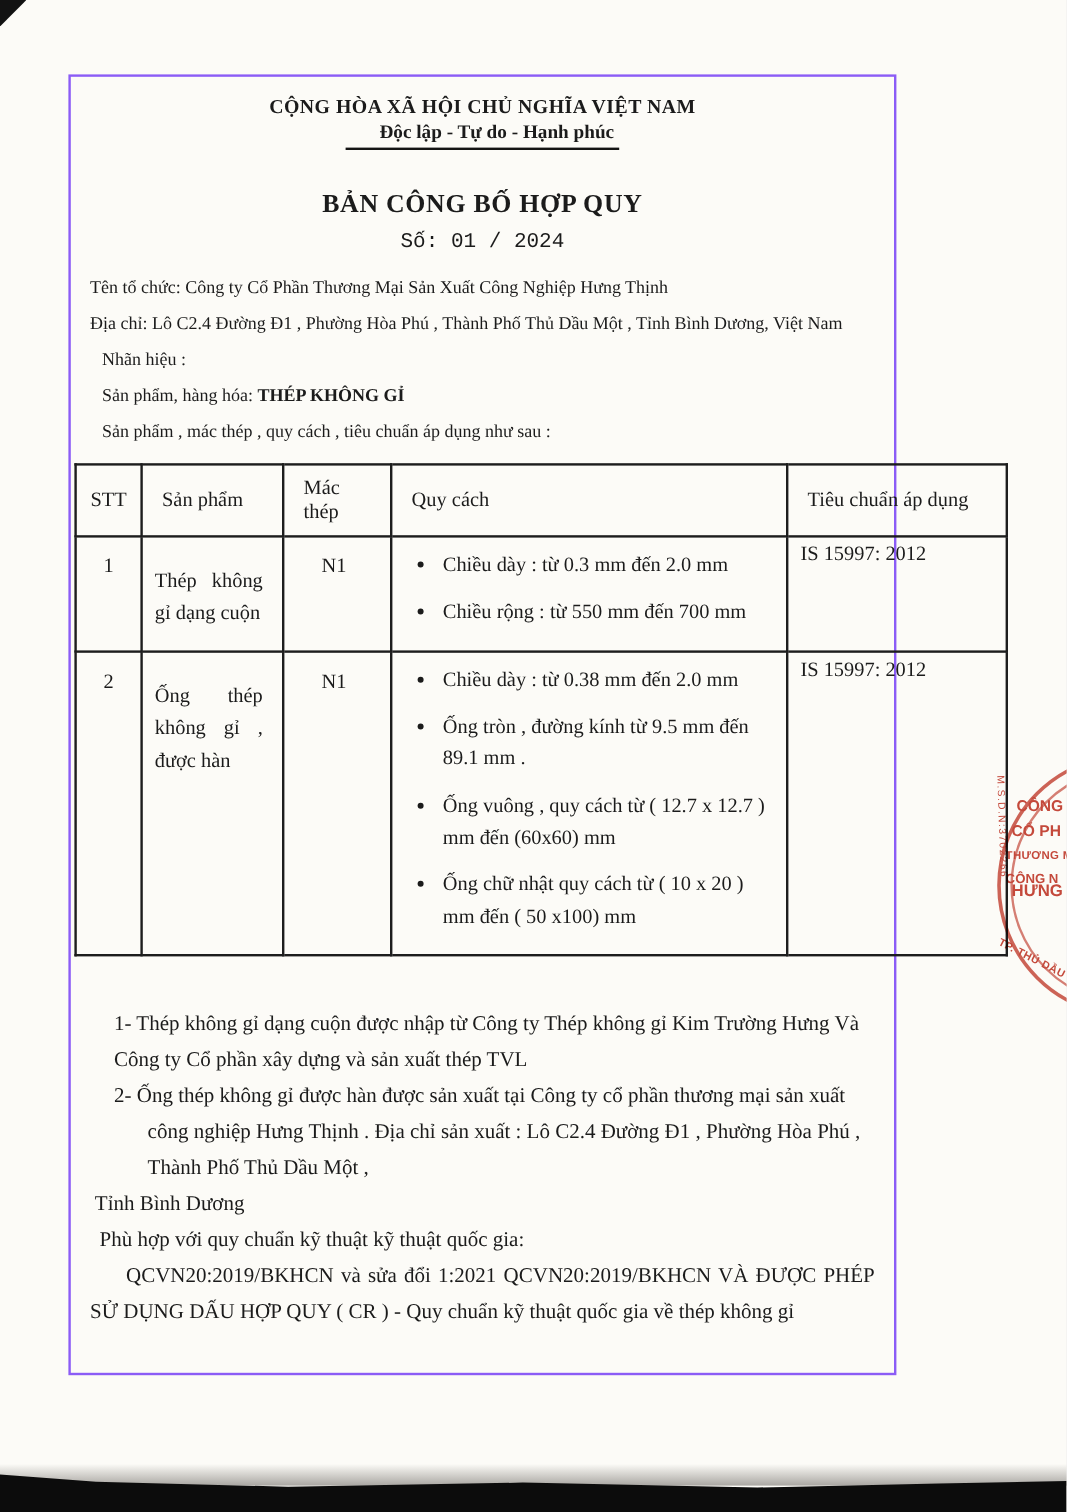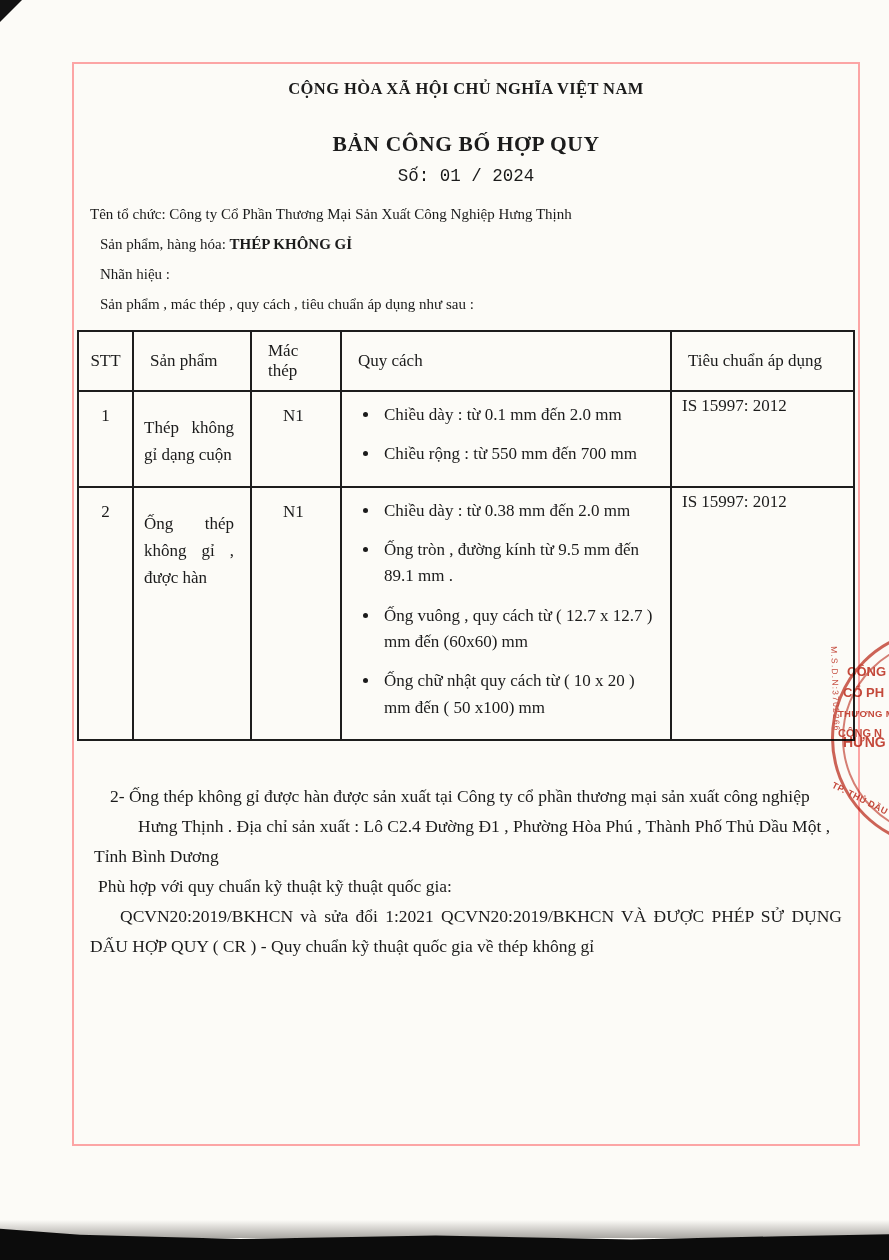--- a/index.html
+++ b/index.html
@@ -24,23 +24,23 @@
     background: linear-gradient(to bottom, rgba(70,65,60,0), rgba(70,65,60,0.45));
   }
   .bottom-black {
     position: absolute; bottom: 0; left: 0; width: 100%; height: 34px;
     background: #0c0c0c;
     clip-path: polygon(0 8%, 9% 26%, 27% 38%, 49% 28%, 71% 40%, 88% 30%, 100% 24%, 100% 100%, 0 100%);
   }
 
   
   .frame {
-    position: absolute; left: 72px; top: 62px;
-    width: 788px; height: 1084px;
-    border: 2px solid #fca5a5;
+    position: absolute; left: 57px; top: 62px;
+    width: 690px; height: 1084px;
+    border: 2px solid #8b5cf6;
     box-sizing: border-box;
   }
   .content { padding: 0 16px; }
 
   .nat-title {
     margin-top: 15px;
     text-align: center;
     font-weight: bold;
     font-size: 16.5px;
     letter-spacing: 0.4px;
@@ -155,28 +155,32 @@
 <body>
 
 <div class="page">
 
   <div class="corner-fold"></div>
 
   <div class="frame">
     <div class="content">
 
       <div class="nat-title">CỘNG HÒA XÃ HỘI CHỦ NGHĨA VIỆT NAM</div>
+      <div class="motto-wrap">
+        <span class="motto">Độc lập - Tự do - Hạnh phúc</span>
+      </div>
 
       <div class="doc-title">BẢN CÔNG BỐ HỢP QUY</div>
       <div class="doc-no">Số: 01 / 2024</div>
 
       <div class="info-block">
         <p>Tên tổ chức: Công ty Cổ Phần Thương Mại Sản Xuất Công Nghiệp Hưng Thịnh</p>
+        <p>Địa chỉ: Lô C2.4 Đường Đ1 , Phường Hòa Phú , Thành Phố Thủ Dầu Một , Tỉnh Bình Dương, Việt Nam</p>
+        <p class="indented">Nhãn hiệu :</p>
         <p class="indented"><span>Sản phẩm, hàng hóa: </span><span class="product-name">THÉP KHÔNG GỈ</span></p>
-        <p class="indented">Nhãn hiệu :</p>
         <p class="indented">Sản phẩm , mác thép , quy cách , tiêu chuẩn áp dụng như sau :</p>
       </div>
 
       <table class="doc-table">
         <colgroup>
           <col style="width:55px">
             <col style="width:118px">
             <col style="width:90px">
             <col style="width:330px">
             <col style="width:183px">
@@ -190,21 +194,21 @@
             <th>Tiêu chuẩn áp dụng</th>
           </tr>
         </thead>
         <tbody>
           <tr>
             <td class="c-stt">1</td>
             <td class="c-sp">Thép không gỉ dạng cuộn</td>
             <td class="c-mt">N1</td>
             <td class="c-qc">
               <ul>
-                <li>Chiều dày : từ 0.1 mm đến 2.0 mm</li>
+                <li>Chiều dày : từ 0.3 mm đến 2.0 mm</li>
                 <li>Chiều rộng : từ 550 mm đến 700 mm</li>
               </ul>
             </td>
             <td class="c-tc">IS 15997: 2012</td>
           </tr>
           <tr>
             <td class="c-stt">2</td>
             <td class="c-sp">Ống thép không gỉ , được hàn</td>
             <td class="c-mt">N1</td>
             <td class="c-qc">
@@ -214,20 +218,21 @@
                 <li>Ống vuông , quy cách từ ( 12.7 x 12.7 ) mm đến (60x60) mm</li>
                 <li>Ống chữ nhật quy cách từ ( 10 x 20 ) mm đến ( 50 x100) mm</li>
               </ul>
             </td>
             <td class="c-tc">IS 15997: 2012</td>
           </tr>
         </tbody>
       </table>
 
       <div class="notes">
+        <p class="note-1">1- Thép không gỉ dạng cuộn được nhập từ Công ty Thép không gỉ Kim Trường Hưng Và Công ty Cổ phần xây dựng và sản xuất thép TVL</p>
         <p class="note-2">2- Ống thép không gỉ được hàn được sản xuất tại Công ty cổ phần thương mại sản xuất công nghiệp Hưng Thịnh . Địa chỉ sản xuất : Lô C2.4 Đường Đ1 , Phường Hòa Phú , Thành Phố Thủ Dầu Một ,</p>
         <p class="province">Tỉnh Bình Dương</p>
         <p class="conformity-intro">Phù hợp với quy chuẩn kỹ thuật kỹ thuật quốc gia:</p>
         <p class="conformity-detail">QCVN20:2019/BKHCN và sửa đổi 1:2021 QCVN20:2019/BKHCN VÀ ĐƯỢC PHÉP SỬ DỤNG DẤU HỢP QUY ( CR ) -  Quy chuẩn kỹ thuật quốc gia về thép không gỉ</p>
       </div>
 
     </div>
   </div>
 
   <div class="stamp">

